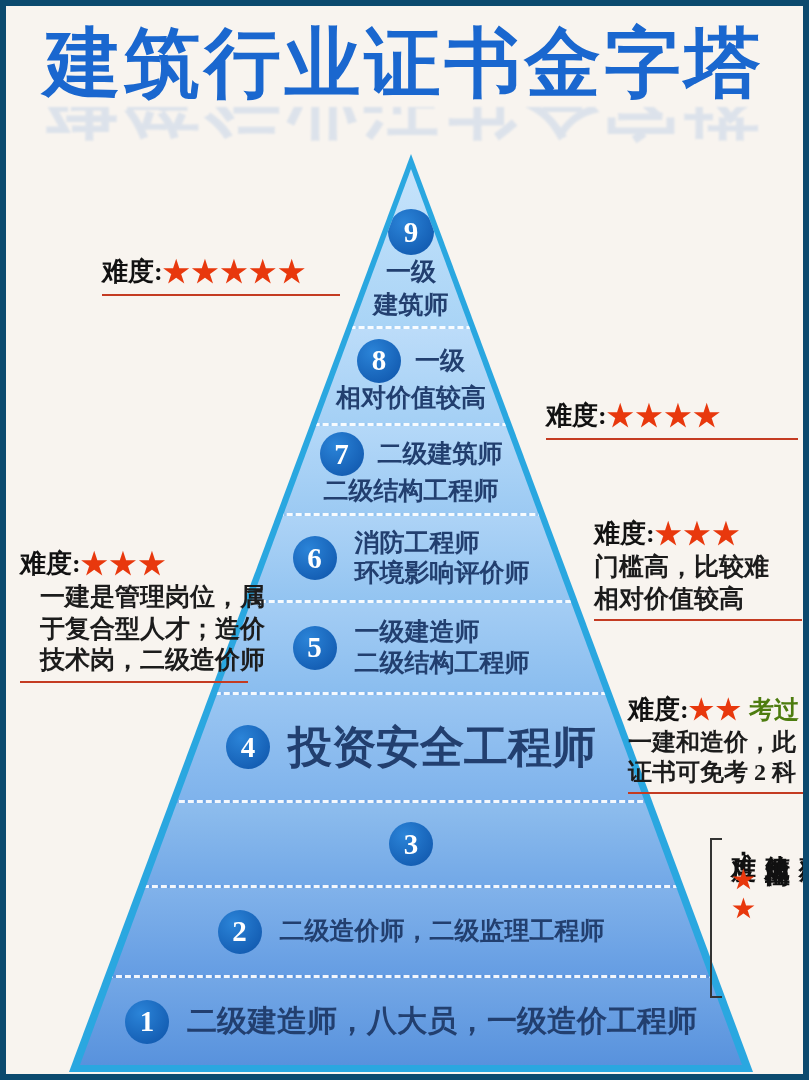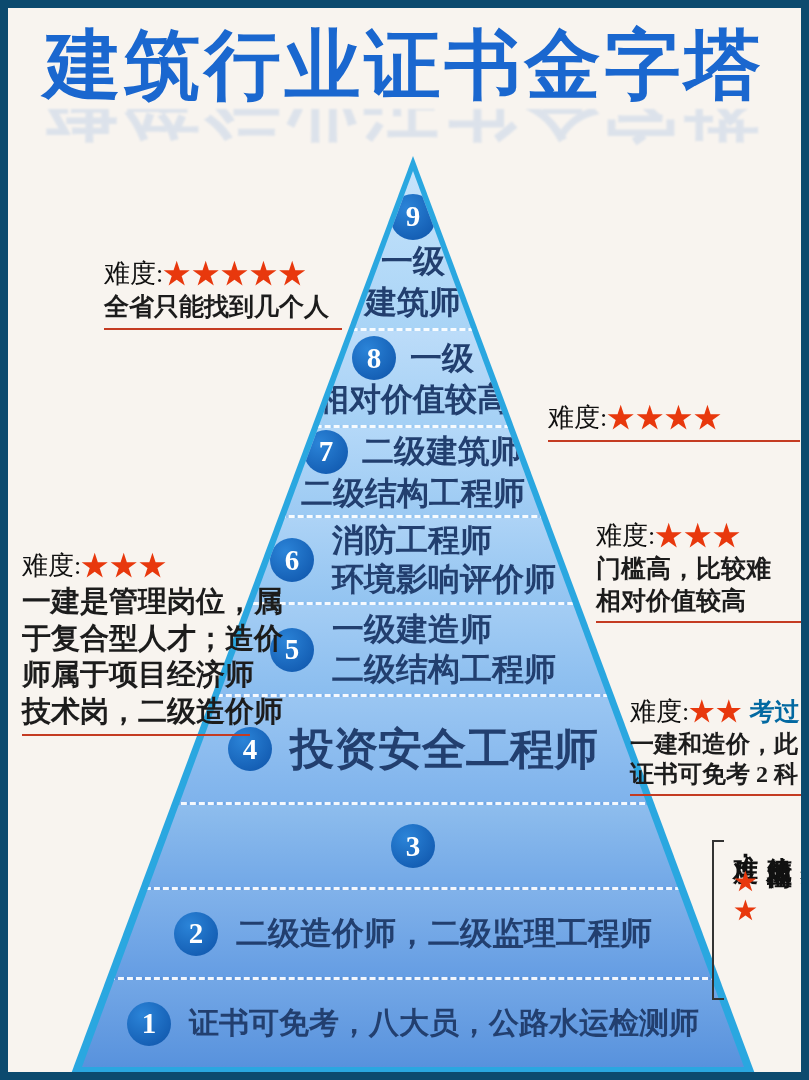--- a/index.html
+++ b/index.html
@@ -1,20 +1,20 @@
 <!DOCTYPE html>
 <html><head>
 <meta charset="utf-8">
 <style>
   * { margin:0; padding:0; box-sizing:border-box; }
   html,body { width:809px; height:1080px; }
   body { font-family:"Liberation Serif", serif; }
   .page {
     position:relative; width:809px; height:1080px;
-    background:#f8f4ef; border:8px solid #0c4a6e; overflow:hidden;
+    background:#f8f4ef; border:6px solid #0c4a6e; overflow:hidden;
   }
 
   
   .title-wrap { position:absolute; top:14px; left:0; width:100%; text-align:center; }
   .title {
     font-size:76px; font-weight:bold; color:#1a67cf; letter-spacing:4px;
     line-height:1.15; white-space:nowrap;
   }
   .title-reflection {
     font-size:76px; font-weight:bold; color:#1a67cf; letter-spacing:4px;
@@ -44,45 +44,45 @@
   .b3 { height:85px;  background:linear-gradient(180deg,#8ebded,#72a8e7); }
   .b2 { height:90px;  background:linear-gradient(180deg,#81b2ea,#659de3); }
   .b1 { height:90px;  background:linear-gradient(180deg,#73a7e6,#5892dd); }
 
   .circle {
     width:44px; height:44px; border-radius:50%; flex:0 0 auto;
     background:radial-gradient(circle at 35% 30%, #2b84d8, #0d52a8);
     color:#fff; font-size:29px; font-weight:bold;
     display:flex; align-items:center; justify-content:center;
   }
-  .lvl-line { font-weight:bold; font-size:32px; line-height:1.22; white-space:nowrap; }
+  .lvl-line { font-weight:bold; font-size:25px; line-height:1.22; white-space:nowrap; }
   .b1 .lvl-line { font-size:30px; }
   .b4 .lvl-line { font-size:44px; }
 
   .stack-col { display:flex; flex-direction:column; align-items:center; }
   .b9 .stack-col { justify-content:flex-end; height:100%; padding-bottom:6px; gap:2px; }
   .b9 .circle { width:46px; height:46px; }
   .row-center { display:flex; align-items:center; gap:14px; }
   .pair-row { display:flex; align-items:center; gap:18px; }
   .pair-col { display:flex; flex-direction:column; }
 
   
   .anno { position:absolute; color:#1c1c1c; }
   .anno .head { display:flex; align-items:center; white-space:nowrap; }
-  .anno .dlabel { font-size:26px; font-weight:normal; color:#111; }
+  .anno .dlabel { font-size:26px; font-weight:bold; color:#111; }
   .anno .stars { font-size:30px; font-weight:bold; color:#e8380d; letter-spacing:2px; line-height:1; }
-  .anno .suffix { font-size:25px; font-weight:bold; color:#0369a1; margin-left:6px; }
+  .anno .suffix { font-size:25px; font-weight:bold; color:#4d7c0f; margin-left:6px; }
   .anno .dline { font-size:25px; font-weight:bold; line-height:1.26; white-space:nowrap; }
   .anno .underline { border-bottom:2px solid #c43b22; margin-top:5px; }
 
   .a9  { left:96px;  top:248px; width:238px; }
   .a78 { left:540px; top:392px; width:252px; }
   .a6  { left:588px; top:510px; width:208px; }
   .a5  { left:14px;  top:540px; width:228px; }
-  .a5 .dline { font-size:29px; }
+  .a5 .dline { font-size:25px;margin-left:20px; }
   .a4  { left:622px; top:686px; width:182px; }
   .a4 .dline { font-size:24px; }
   .a4 .stars { font-size:28px; }
 
   .a23 { left:704px; top:828px; width:96px; height:168px; }
   .a23 .bracket {
     position:absolute; left:0; top:4px; bottom:4px; width:12px;
     border-left:2px solid #333; border-top:2px solid #333; border-bottom:2px solid #333;
   }
   .a23 .vtext {
@@ -170,33 +170,32 @@
       <div class="band b2">
         <div class="pair-row">
           <div class="circle">2</div>
           <div class="lvl-line">二级造价师，二级监理工程师</div>
         </div>
       </div>
 
       <div class="band b1">
         <div class="pair-row">
           <div class="circle">1</div>
-          <div class="lvl-line">证书可免考，八大员，公路水运检测师</div>
+          <div class="lvl-line">二级建造师，八大员，一级造价工程师</div>
         </div>
       </div>
 
     </div>
   </div>
 
   <div class="anno a9">
     <div class="head">
       <span class="dlabel">难度:</span>
       <span class="stars">★★★★★</span>
     </div>
-    <div class="dline">全省只能找到几个人</div>
     <div class="underline"></div>
   </div>
 
   <div class="anno a78">
     <div class="head">
       <span class="dlabel">难度:</span>
       <span class="stars">★★★★</span>
     </div>
     <div class="underline"></div>
   </div>
@@ -211,21 +210,20 @@
     <div class="underline"></div>
   </div>
 
   <div class="anno a5">
     <div class="head">
       <span class="dlabel">难度:</span>
       <span class="stars">★★★</span>
     </div>
     <div class="dline">一建是管理岗位，属</div>
     <div class="dline">于复合型人才；造价</div>
-    <div class="dline">师属于项目经济师</div>
     <div class="dline">技术岗，二级造价师</div>
     <div class="underline"></div>
   </div>
 
   <div class="anno a4">
     <div class="head">
       <span class="dlabel">难度:</span>
       <span class="stars">★★</span>
       <span class="suffix">考过</span>
     </div>

